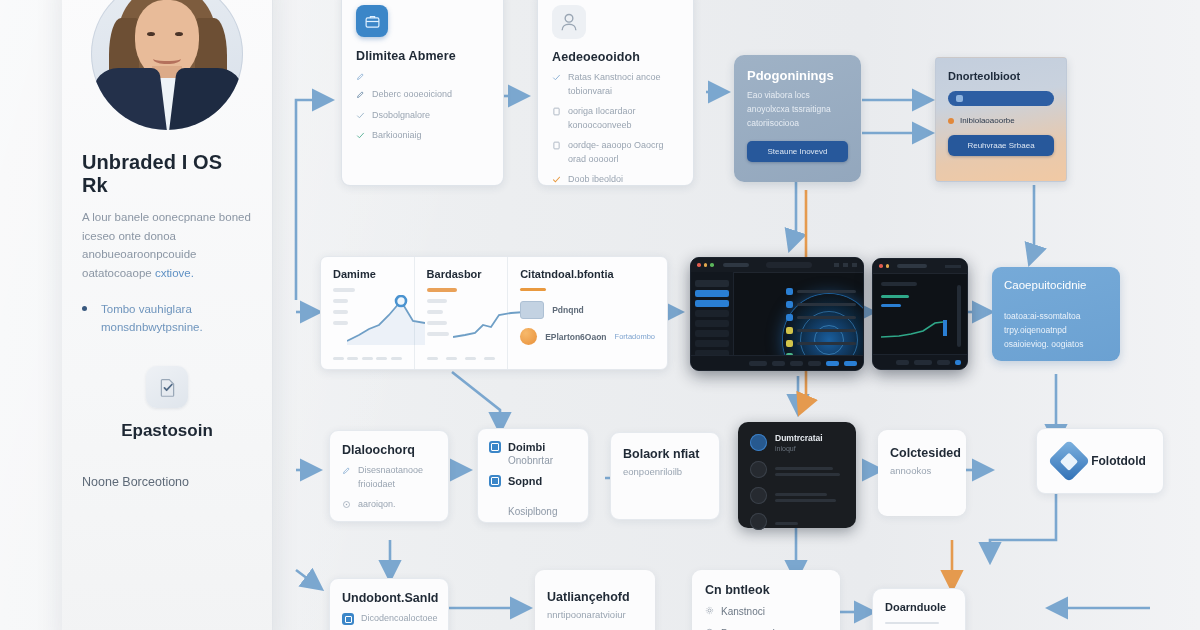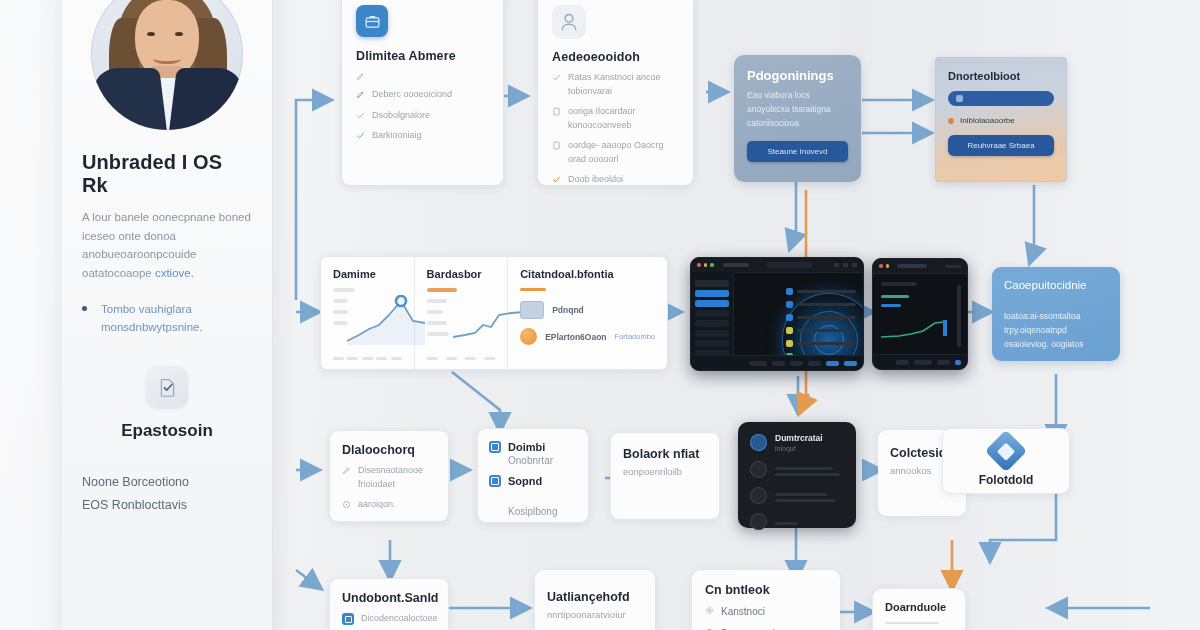--- a/index.html
+++ b/index.html
@@ -245,21 +245,20 @@
       </div>
 
       <div class="rail-ico">
         <svg width="21" height="21" viewBox="0 0 24 24" fill="none" stroke="#5d7governance">
           <path d="M6 3h8l5 5v13a1 1 0 0 1-1 1H6a1 1 0 0 1-1-1V4a1 1 0 0 1 1-1z" stroke="#9aa8b8" stroke-width="1.4"></path>
           <path d="M8.5 12.5l2.5 2.6L17 8.6" stroke="#516a86" stroke-width="2" stroke-linecap="round" stroke-linejoin="round"></path>
         </svg>
       </div>
       <h2>Epastosoin</h2>
       <p class="foot">Noone Borceotiono</p>
-      <p class="foot">EOS Ronblocttavis</p>
     </div>
   </div>
 
   <div class="node card" style="left:341px;top:-10px;width:163px;height:196px;padding:14px 14px 0;">
     <div class="sqicon">
       <svg width="17" height="17" viewBox="0 0 24 24" fill="none" stroke="#dff0ff" stroke-width="1.7">
         <rect x="3" y="7" width="18" height="13" rx="2"></rect>
           <path d="M9 7V5h6v2"></path>
           <path d="M3 12h18"></path>
       </svg>
@@ -556,21 +555,21 @@
           <div class="dln" style="width:34%"></div>
         </div>
     </div>
   </div>
 
   <div class="plaincard" style="left:878px;top:430px;width:88px;height:86px;padding:16px 12px 0;border:none;box-shadow:0 2px 8px rgba(35,55,85,.07)">
     <div class="ttl">Colctesided</div>
     <div class="sub">annookos</div>
   </div>
 
-  <div class="plaincard" style="left:942px;top:428px;width:128px;height:66px;display:flex;flex-direction:column;align-items:center;justify-content:center;gap:7px">
+  <div class="plaincard" style="left:1036px;top:428px;width:128px;height:66px;display:flex;flex-direction:row;align-items:center;justify-content:center;gap:7px">
     <div class="diamond">
         <i></i>
       </div>
     <div class="ttl" style="font-size:12px">Folotdold</div>
   </div>
 
   <div class="plaincard" style="left:329px;top:578px;width:120px;height:80px;padding:12px 12px 0">
     <div class="ttl">Undobont.Sanld</div>
     <div class="li">
       <div class="miniblue" style="margin-top:1px">

